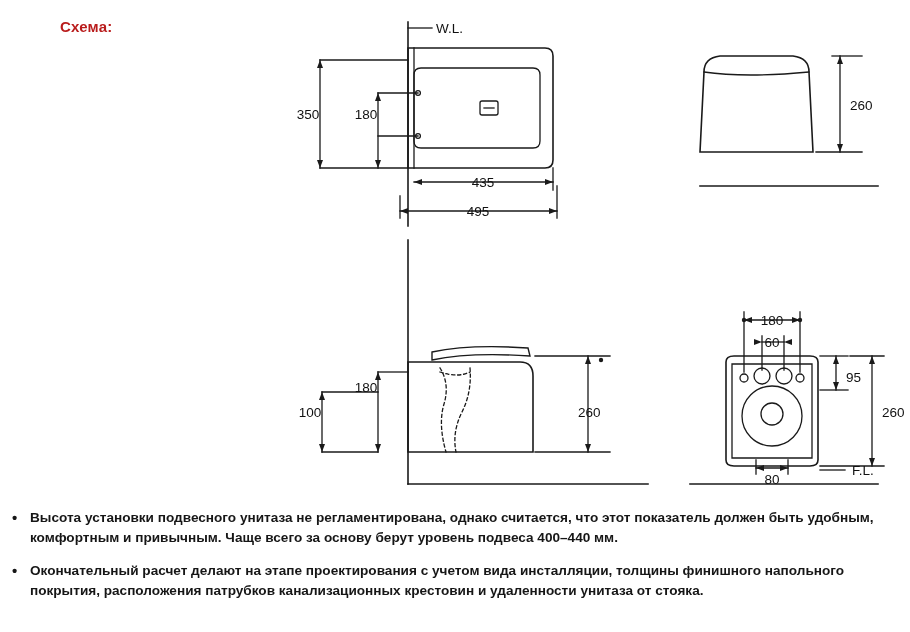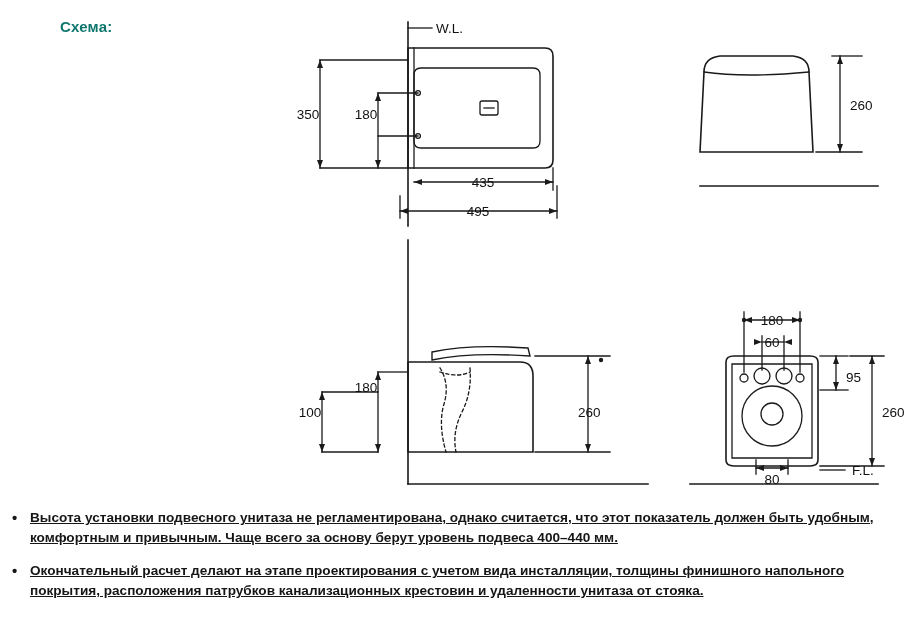--- a/index.html
+++ b/index.html
@@ -21,21 +21,21 @@
     width: 910px;
     height: 632px;
   }
   .heading {
     position: absolute;
     left: 60px;
     top: 18px;
     font-size: 15px;
     font-weight: 700;
     letter-spacing: 0.2px;
-    color: #0f766e;
+    color: #b91c1c;
   }
   svg.diagram {
     position: absolute;
     left: 0;
     top: 0;
     width: 910px;
     height: 512px;
   }
   svg.diagram text {
     font-family: "Liberation Sans", sans-serif;
@@ -66,21 +66,20 @@
   }
   .note .bullet {
     position: absolute;
     left: 12px;
     top: 0px;
     font-size: 15px;
     line-height: 1.35;
   }
   .note-body {
     display: block;
-    text-decoration: underline;
   }
 </style>
 </head>
 <body>
 
 <div id="page-root">
 
   <div class="heading">Схема:</div>
 
   <svg class="diagram" viewBox="0 0 910 512">

